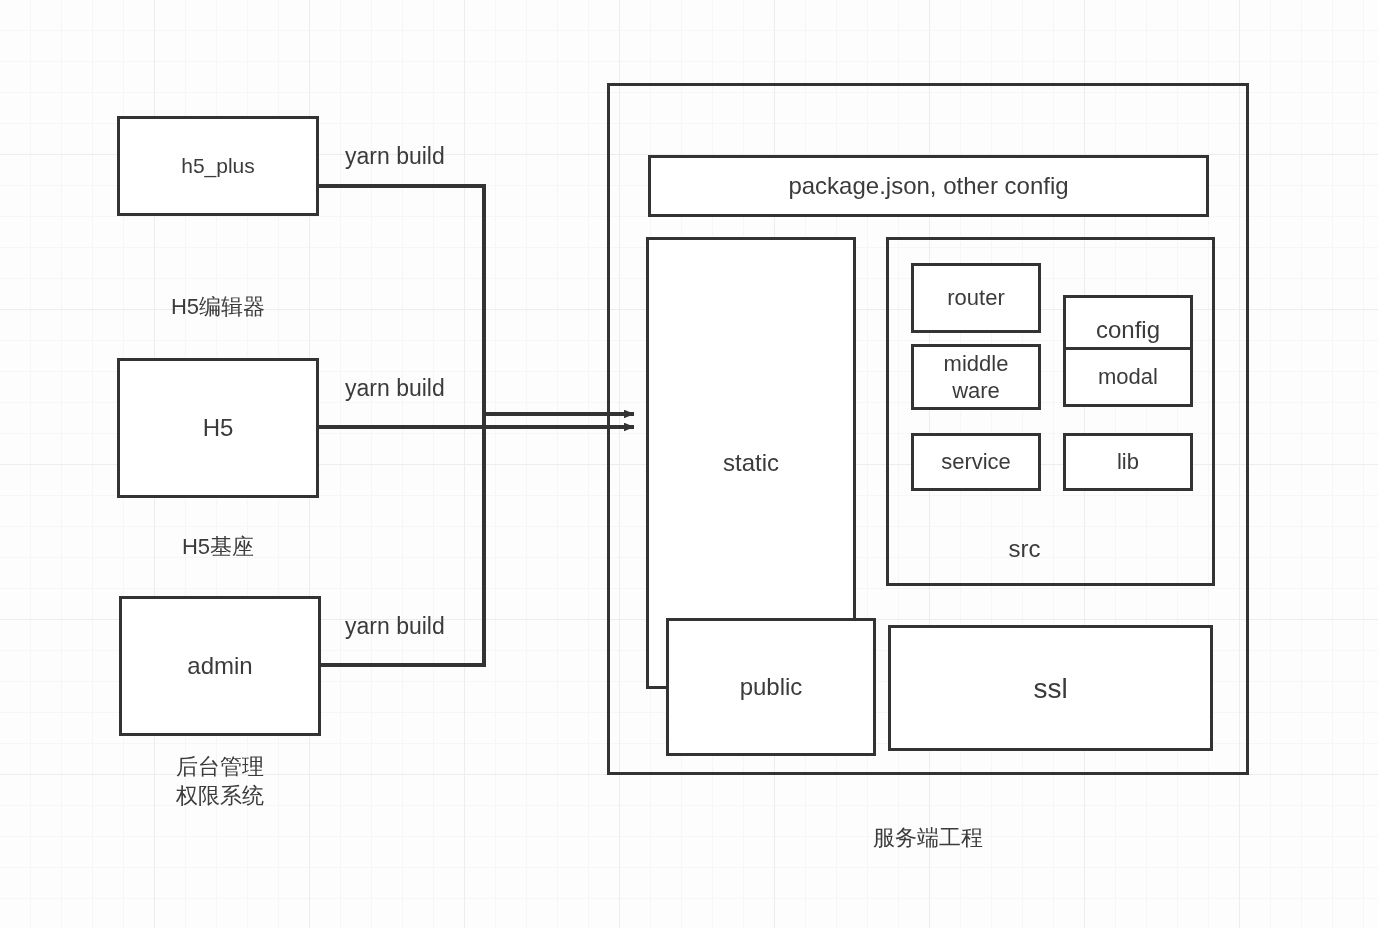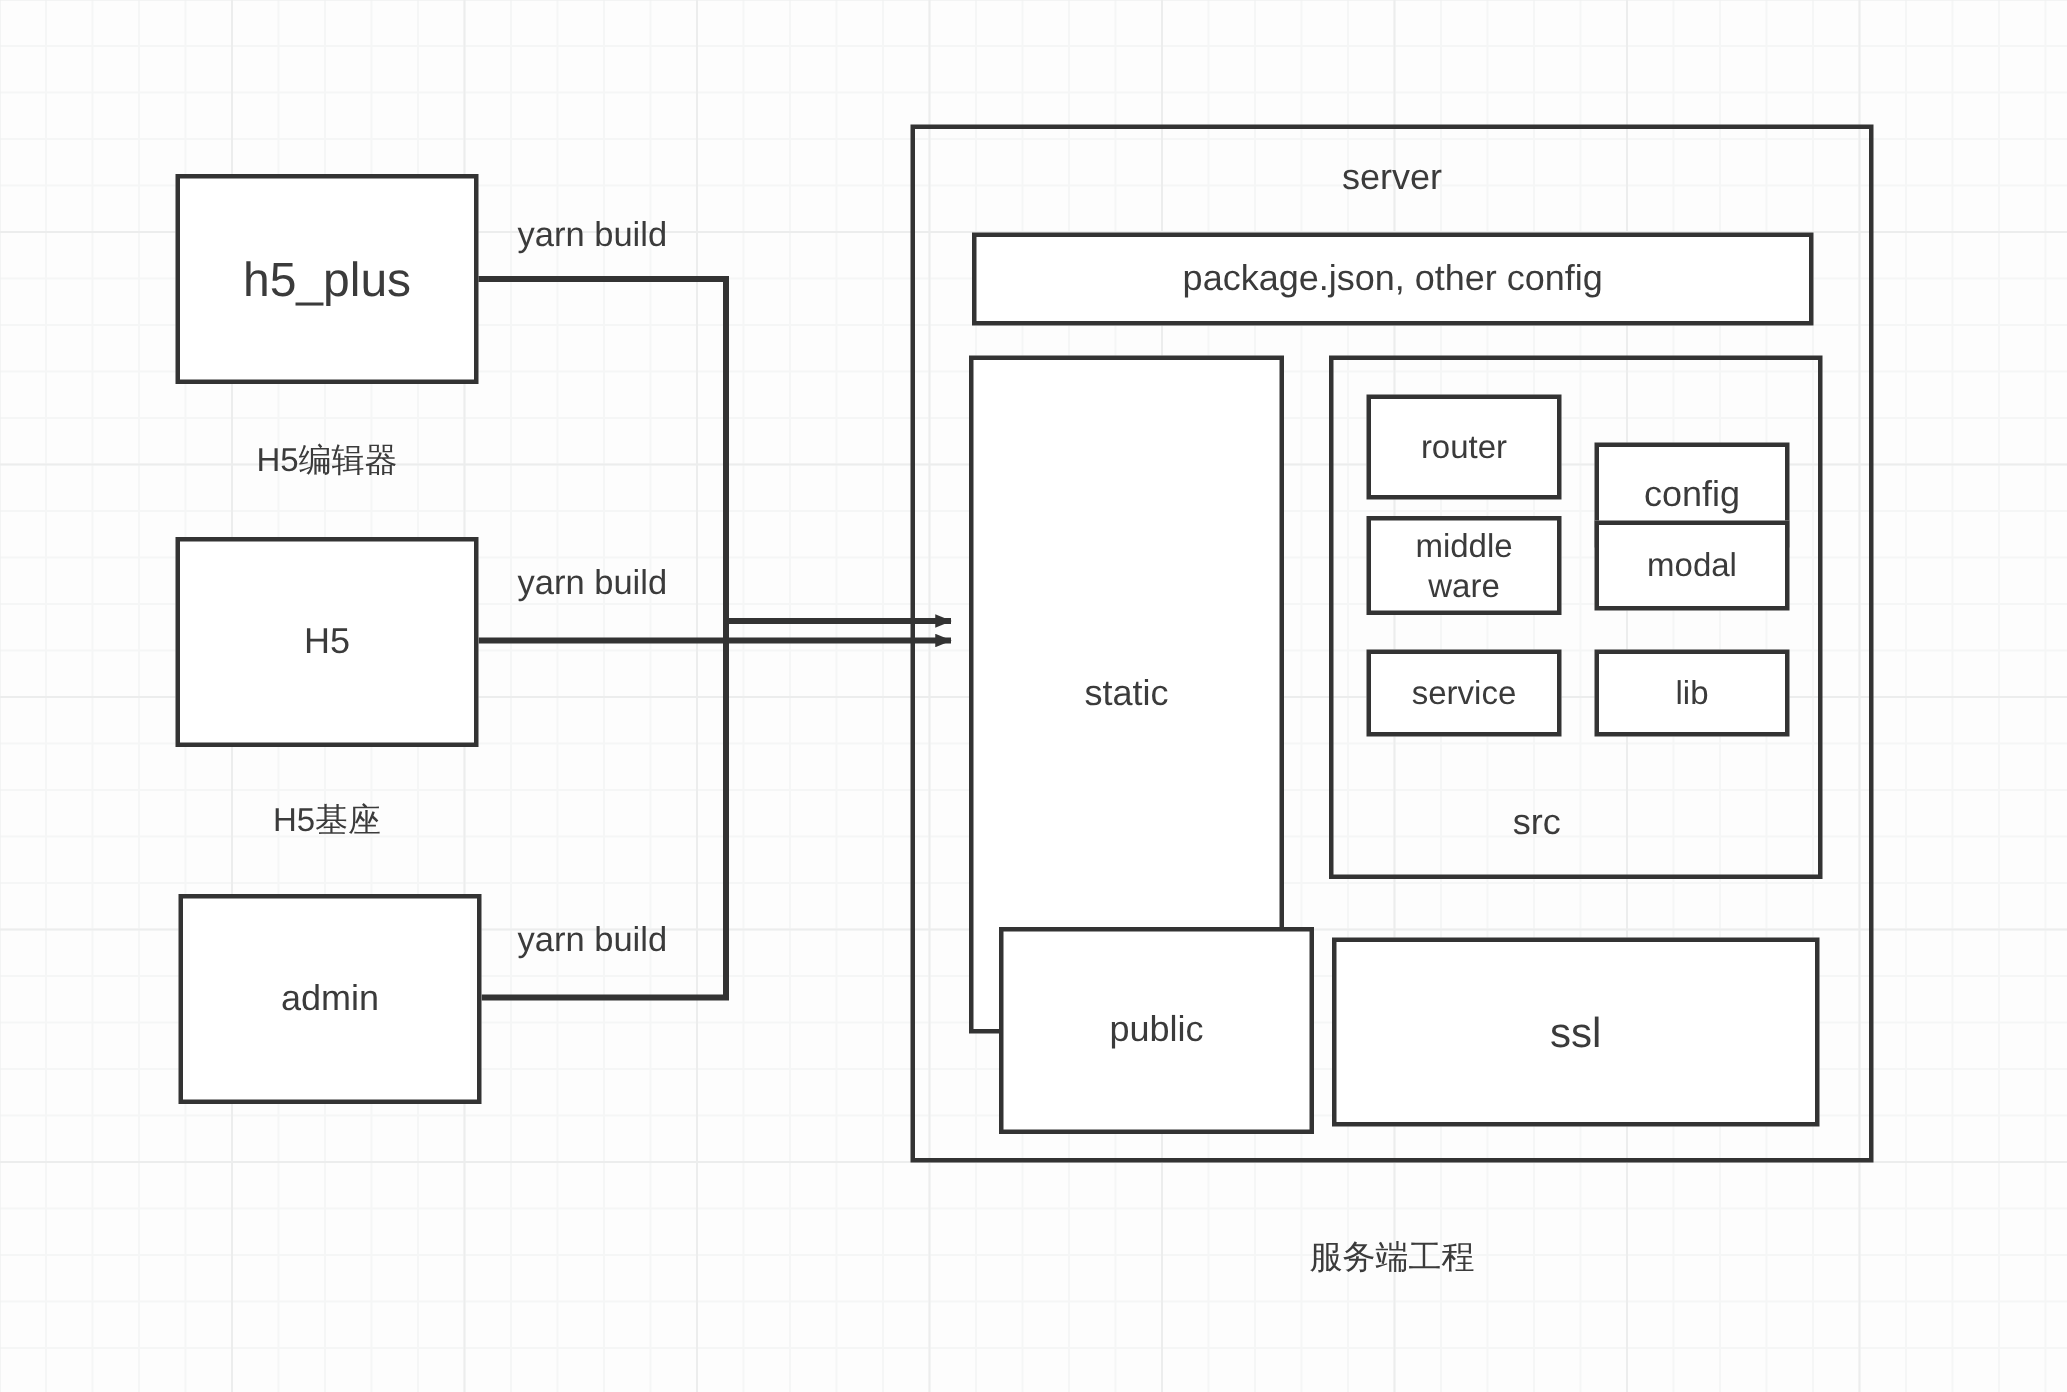--- a/index.html
+++ b/index.html
@@ -63,21 +63,21 @@
     line-height: 1.32;
     white-space: pre-line;
   }
   .edge-label {
     position: absolute;
     color: #3b3b3b;
     white-space: nowrap;
   }
 
   
-  #node-h5plus { left: 117px; top: 116px;  width: 202px; height: 140px; font-size: 32px; }
+  #node-h5plus { left: 117px; top: 116px;  width: 202px; height: 100px; font-size: 21px; }
   #node-h5     { left: 117px; top: 358px;  width: 202px; height: 140px; font-size: 24px; }
   #node-admin  { left: 119px; top: 596px;  width: 202px; height: 140px; font-size: 24px; }
 
   #cap-h5plus { left: 97px;  top: 292px; width: 242px; font-size: 22px; }
   #cap-h5     { left: 97px;  top: 532px; width: 242px; font-size: 22px; }
   #cap-admin  { left: 99px;  top: 752px; width: 242px; font-size: 22px; }
 
   
   #lbl-build-1 { left: 345px; top: 143px; font-size: 23px; }
   #lbl-build-2 { left: 345px; top: 375px; font-size: 23px; }
@@ -130,27 +130,28 @@
   <div class="caption" id="cap-h5plus">H5编辑器</div>
 
   <div class="node" id="node-h5">
     <span>H5</span>
   </div>
   <div class="caption" id="cap-h5">H5基座</div>
 
   <div class="node" id="node-admin">
     <span>admin</span>
   </div>
+  <div class="caption" id="cap-admin" style="white-space: pre-line;">后台管理
+权限系统</div>
 
   <div class="edge-label" id="lbl-build-1">yarn build</div>
   <div class="edge-label" id="lbl-build-2">yarn build</div>
   <div class="edge-label" id="lbl-build-3">yarn build</div>
 
   <div class="frame" id="frame-server"></div>
-  <div class="caption" id="title-server">server</div>
 
   <div class="node" id="node-pkgjson">
     <span>package.json, other config</span>
   </div>
 
   <div class="node" id="node-static">
     <span>static</span>
   </div>
 
   <div class="frame" id="frame-src"></div>

